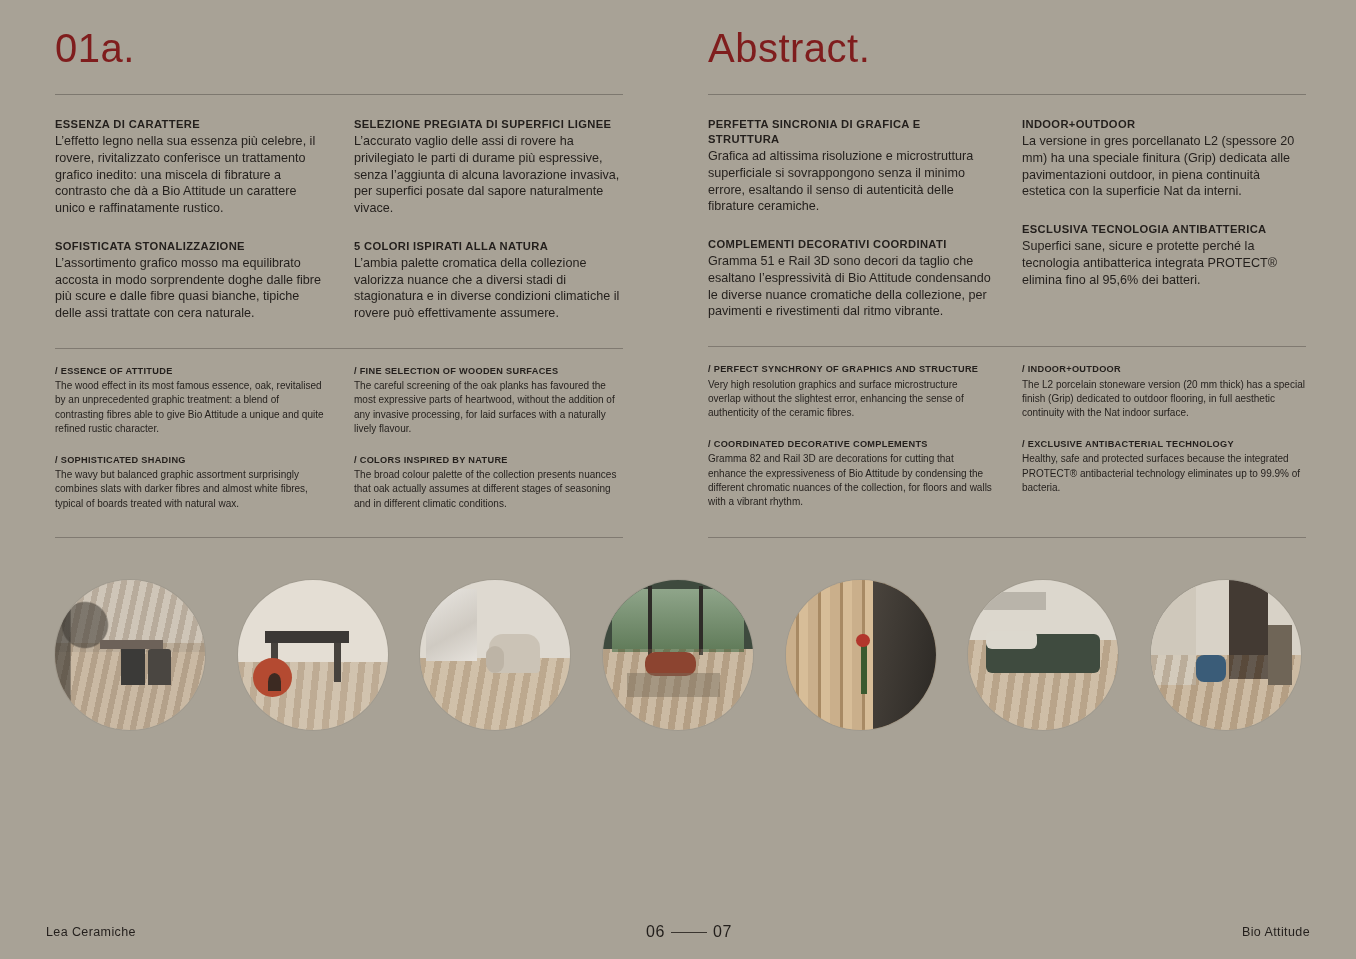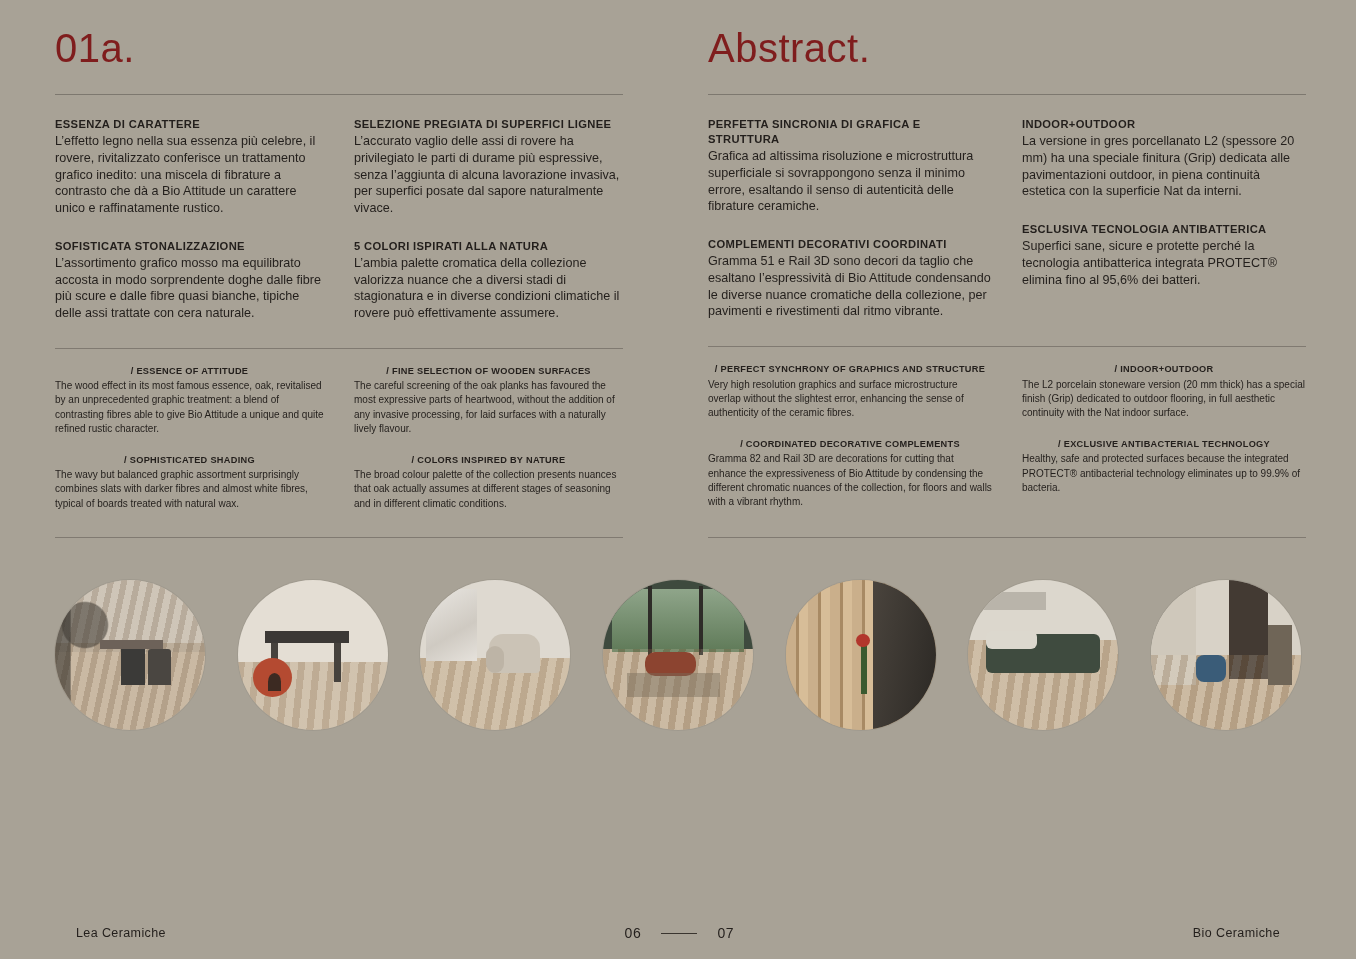--- a/index.html
+++ b/index.html
@@ -81,21 +81,20 @@
     gap: 30px;
     margin-top: 16px;
   }
   h5.en-head {
     font-size: 9.2px;
     font-weight: 700;
     letter-spacing: .3px;
     margin: 0 0 1px 0;
     line-height: 1.45;
     text-transform: uppercase;
-    text-align: center;
   }
   p.en-body {
     font-size: 10px;
     line-height: 1.42;
     margin: 0;
   }
   .en-blk { margin-bottom: 18px; }
   .bottom-rules {
     display: flex;
     padding: 0;
@@ -120,32 +119,32 @@
   }
   .thumb .inner { position: absolute; inset: 0; }
 
   footer {
     position: absolute;
     bottom: 18px;
     left: 0;
     right: 0;
     display: flex;
     align-items: center;
-    padding: 0 76px;
+    padding: 0 46px;
     font-size: 12.5px;
     letter-spacing: .4px;
   }
   .brand-left { flex: 0 0 auto; }
   .pager {
     flex: 1 1 auto;
     display: flex;
     justify-content: center;
     align-items: center;
-    gap: 20px;
-    font-size: 14px;
+    gap: 6px;
+    font-size: 16px;
     letter-spacing: .6px;
   }
   .pager .dash {
     display: inline-block;
     width: 36px;
     height: 1px;
     background: #3a352f;
   }
   .brand-right { flex: 0 0 auto; }
 
@@ -365,16 +364,16 @@
 
   </div>
 
   <footer>
     <div class="brand-left">Lea  Ceramiche</div>
     <div class="pager">
       <span>06</span>
       <span class="dash"></span>
       <span>07</span>
     </div>
-    <div class="brand-right">Bio Ceramiche</div>
+    <div class="brand-right">Bio Attitude</div>
   </footer>
 
 </div>
 
 </body></html>

